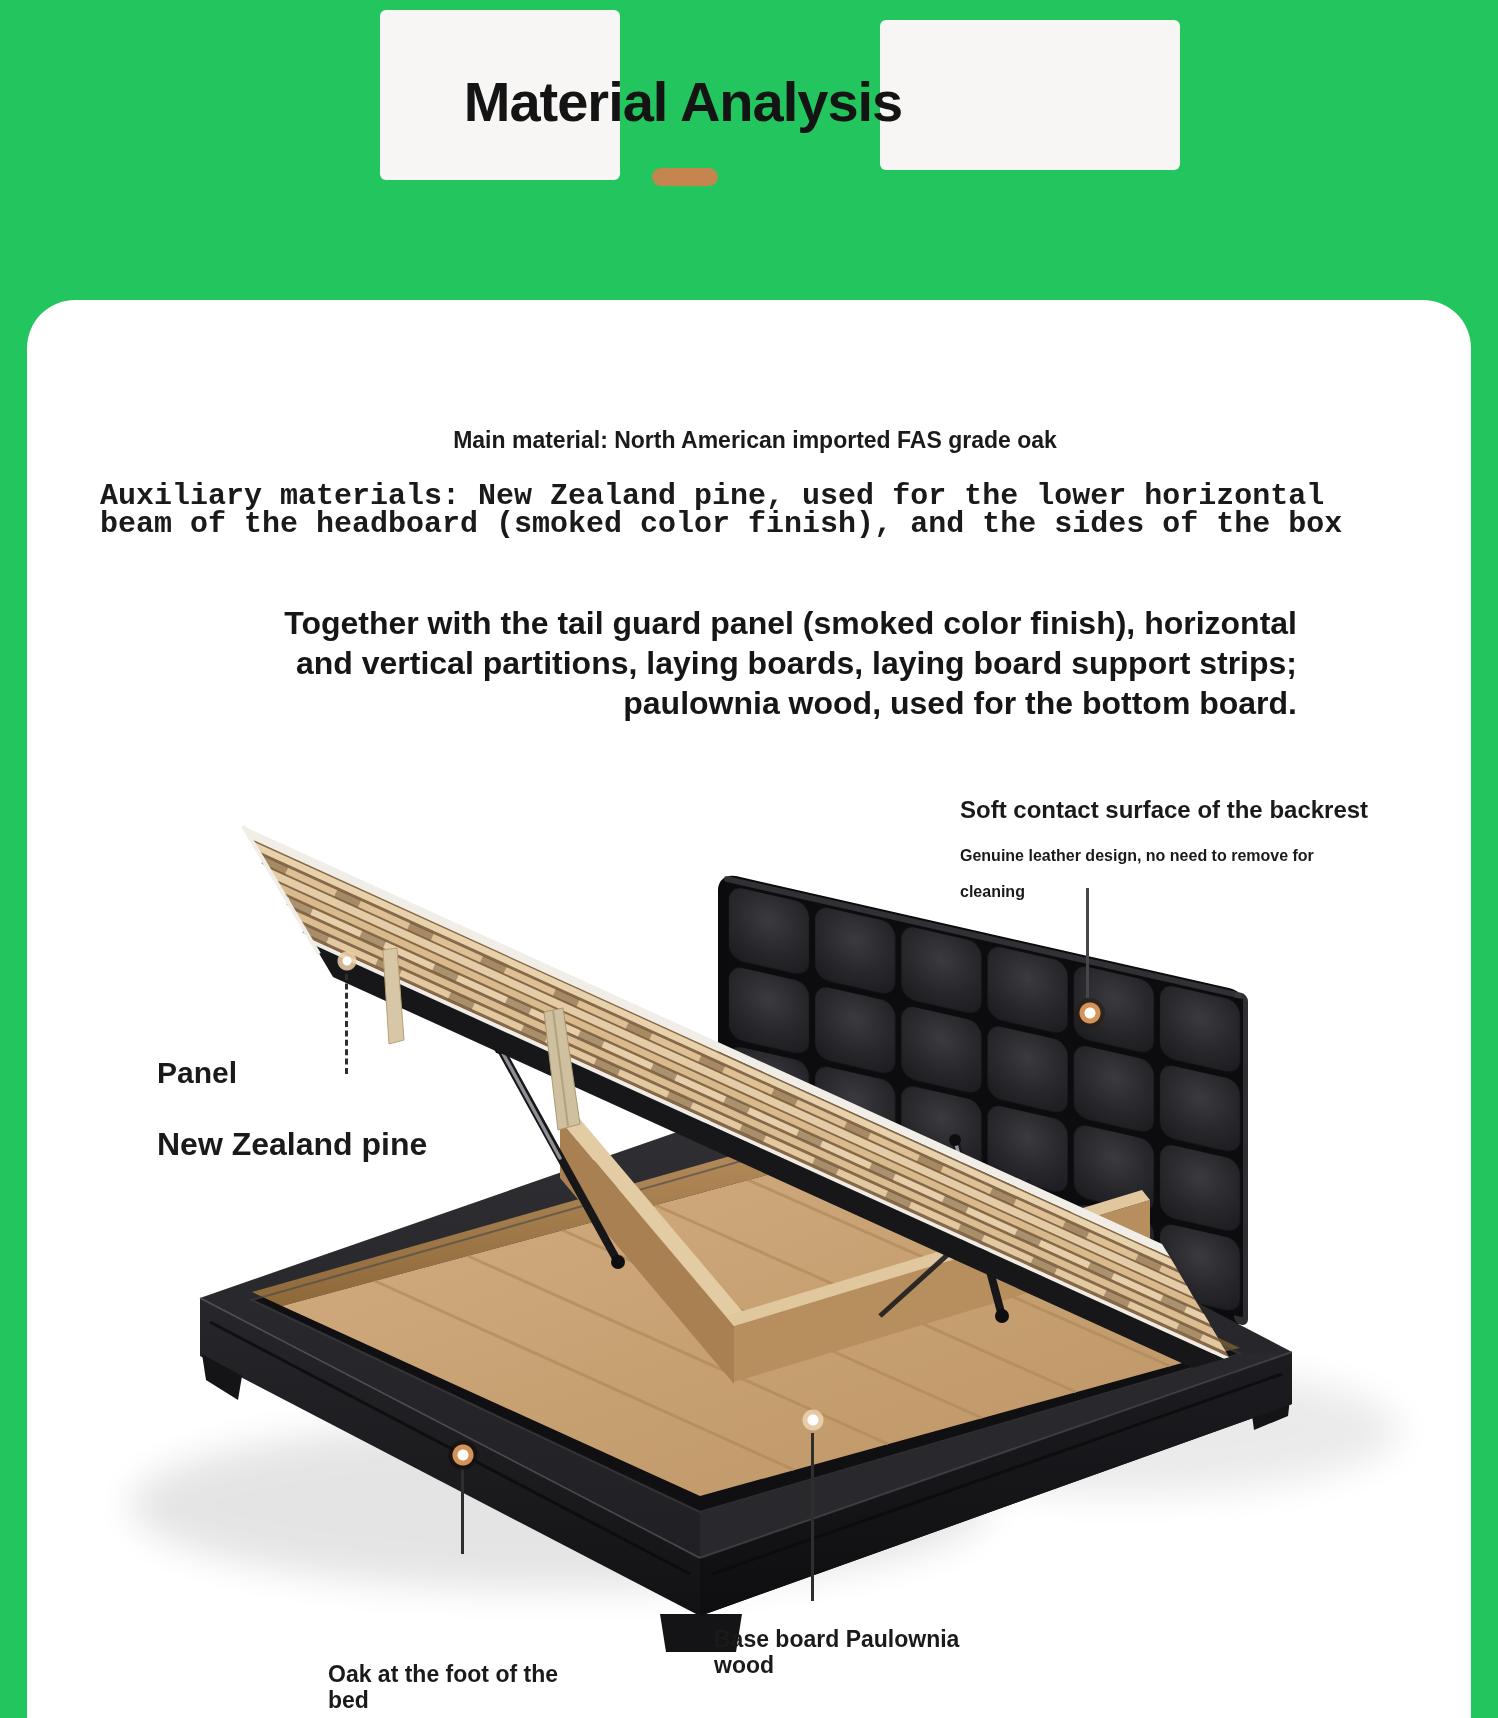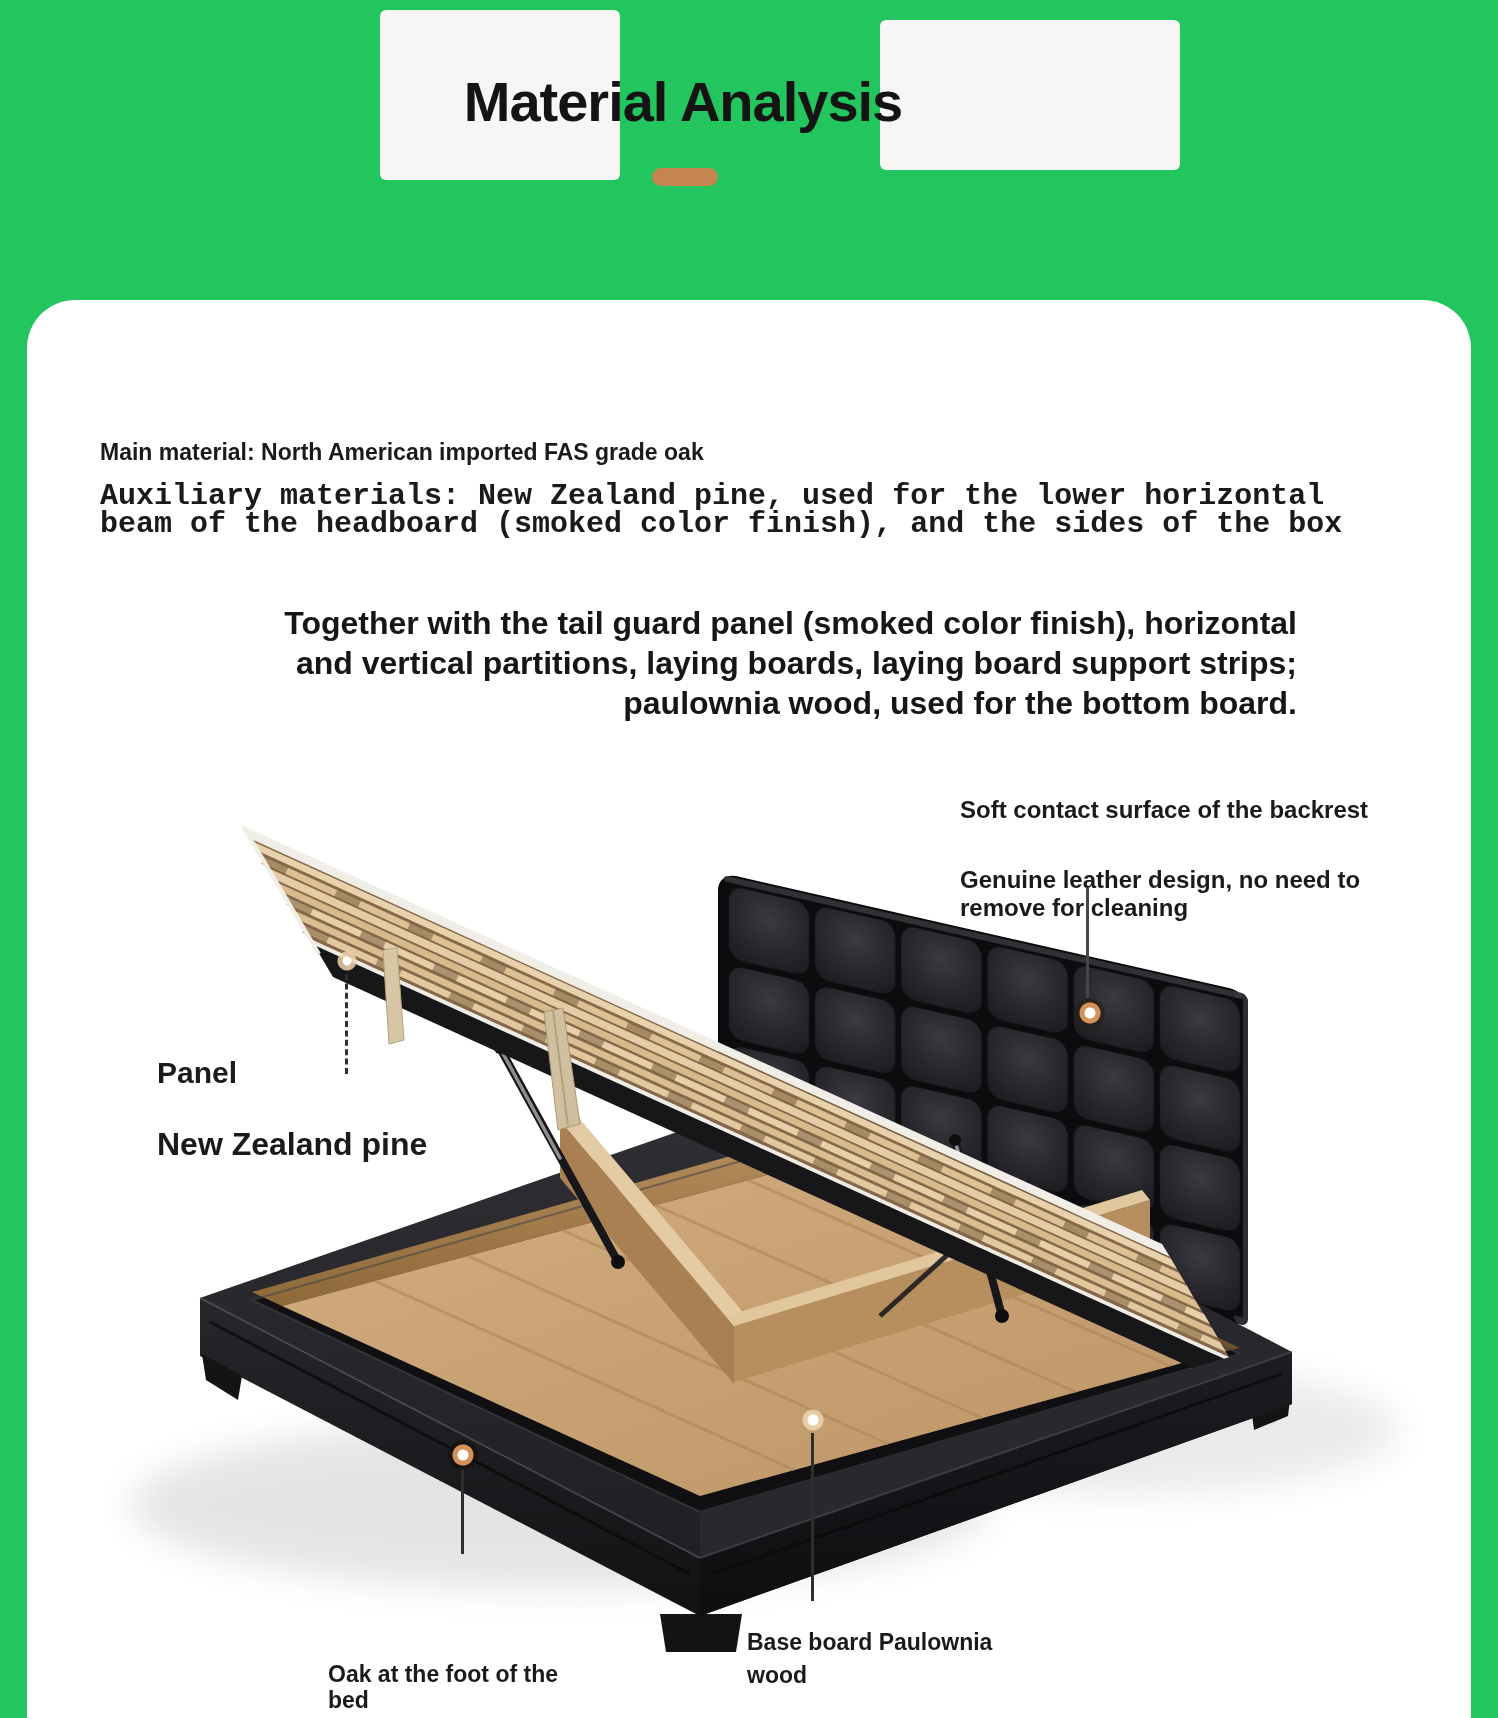--- a/index.html
+++ b/index.html
@@ -15,29 +15,29 @@
   }
   .txt{position:absolute;font-weight:700;z-index:30;}
   #title{
     left:0;top:30px;width:1366px;text-align:center;
     font-size:56px;letter-spacing:-1px;color:#141414;line-height:1.2;
   }
   #divider{
     position:absolute;left:652px;top:168px;width:66px;height:18px;
     border-radius:9px;background:#c5854f;z-index:30;
   }
-  #main-material{left:100px;top:416px;width:1310px;font-size:23px;line-height:27px;}
+  #main-material{left:100px;top:404px;width:1310px;font-size:23px;line-height:27px;text-align:center;}
   #aux-material{left:100px;top:452px;width:1310px;font-size:30px;line-height:28px;font-family:Liberation Mono, monospace;}
   #detail-material{left:237px;top:571px;width:1060px;font-size:32px;line-height:40px;color:#161616;text-align:right;}
   #backrest-title{left:960px;top:772px;font-size:24px;white-space:nowrap;}
-  #backrest-desc{left:960px;top:842px;width:418px;font-size:24px;line-height:28px;}
+  #backrest-desc{left:960px;top:822px;width:418px;font-size:16px;line-height:36px;}
   #panel-label{left:157px;top:1026px;font-size:30px;white-space:nowrap;}
   #panel-material-label{left:157px;top:1094px;font-size:32px;white-space:nowrap;}
   #foot-label{left:328px;top:1638px;width:272px;font-size:23px;line-height:26px;}
-  #baseboard-label{left:747px;top:1603px;width:250px;font-size:23px;line-height:33px;}
+  #baseboard-label{left:714px;top:1603px;width:250px;font-size:23px;line-height:26px;}
 
   svg#bed{position:absolute;left:0;top:0;z-index:10;}
 
   .leader{position:absolute;z-index:20;}
   #leader-backrest{left:1086px;top:888px;width:3px;height:110px;background:#46464b;}
   #leader-panel{left:345px;top:974px;width:0;height:100px;border-left:3px dashed #2e2e2e;}
   #leader-foot{left:461px;top:1468px;width:3px;height:86px;background:#2e2e2e;}
   #leader-base{left:811px;top:1433px;width:3px;height:168px;background:#2e2e2e;}
 
   .marker{position:absolute;border-radius:50%;z-index:21;}

